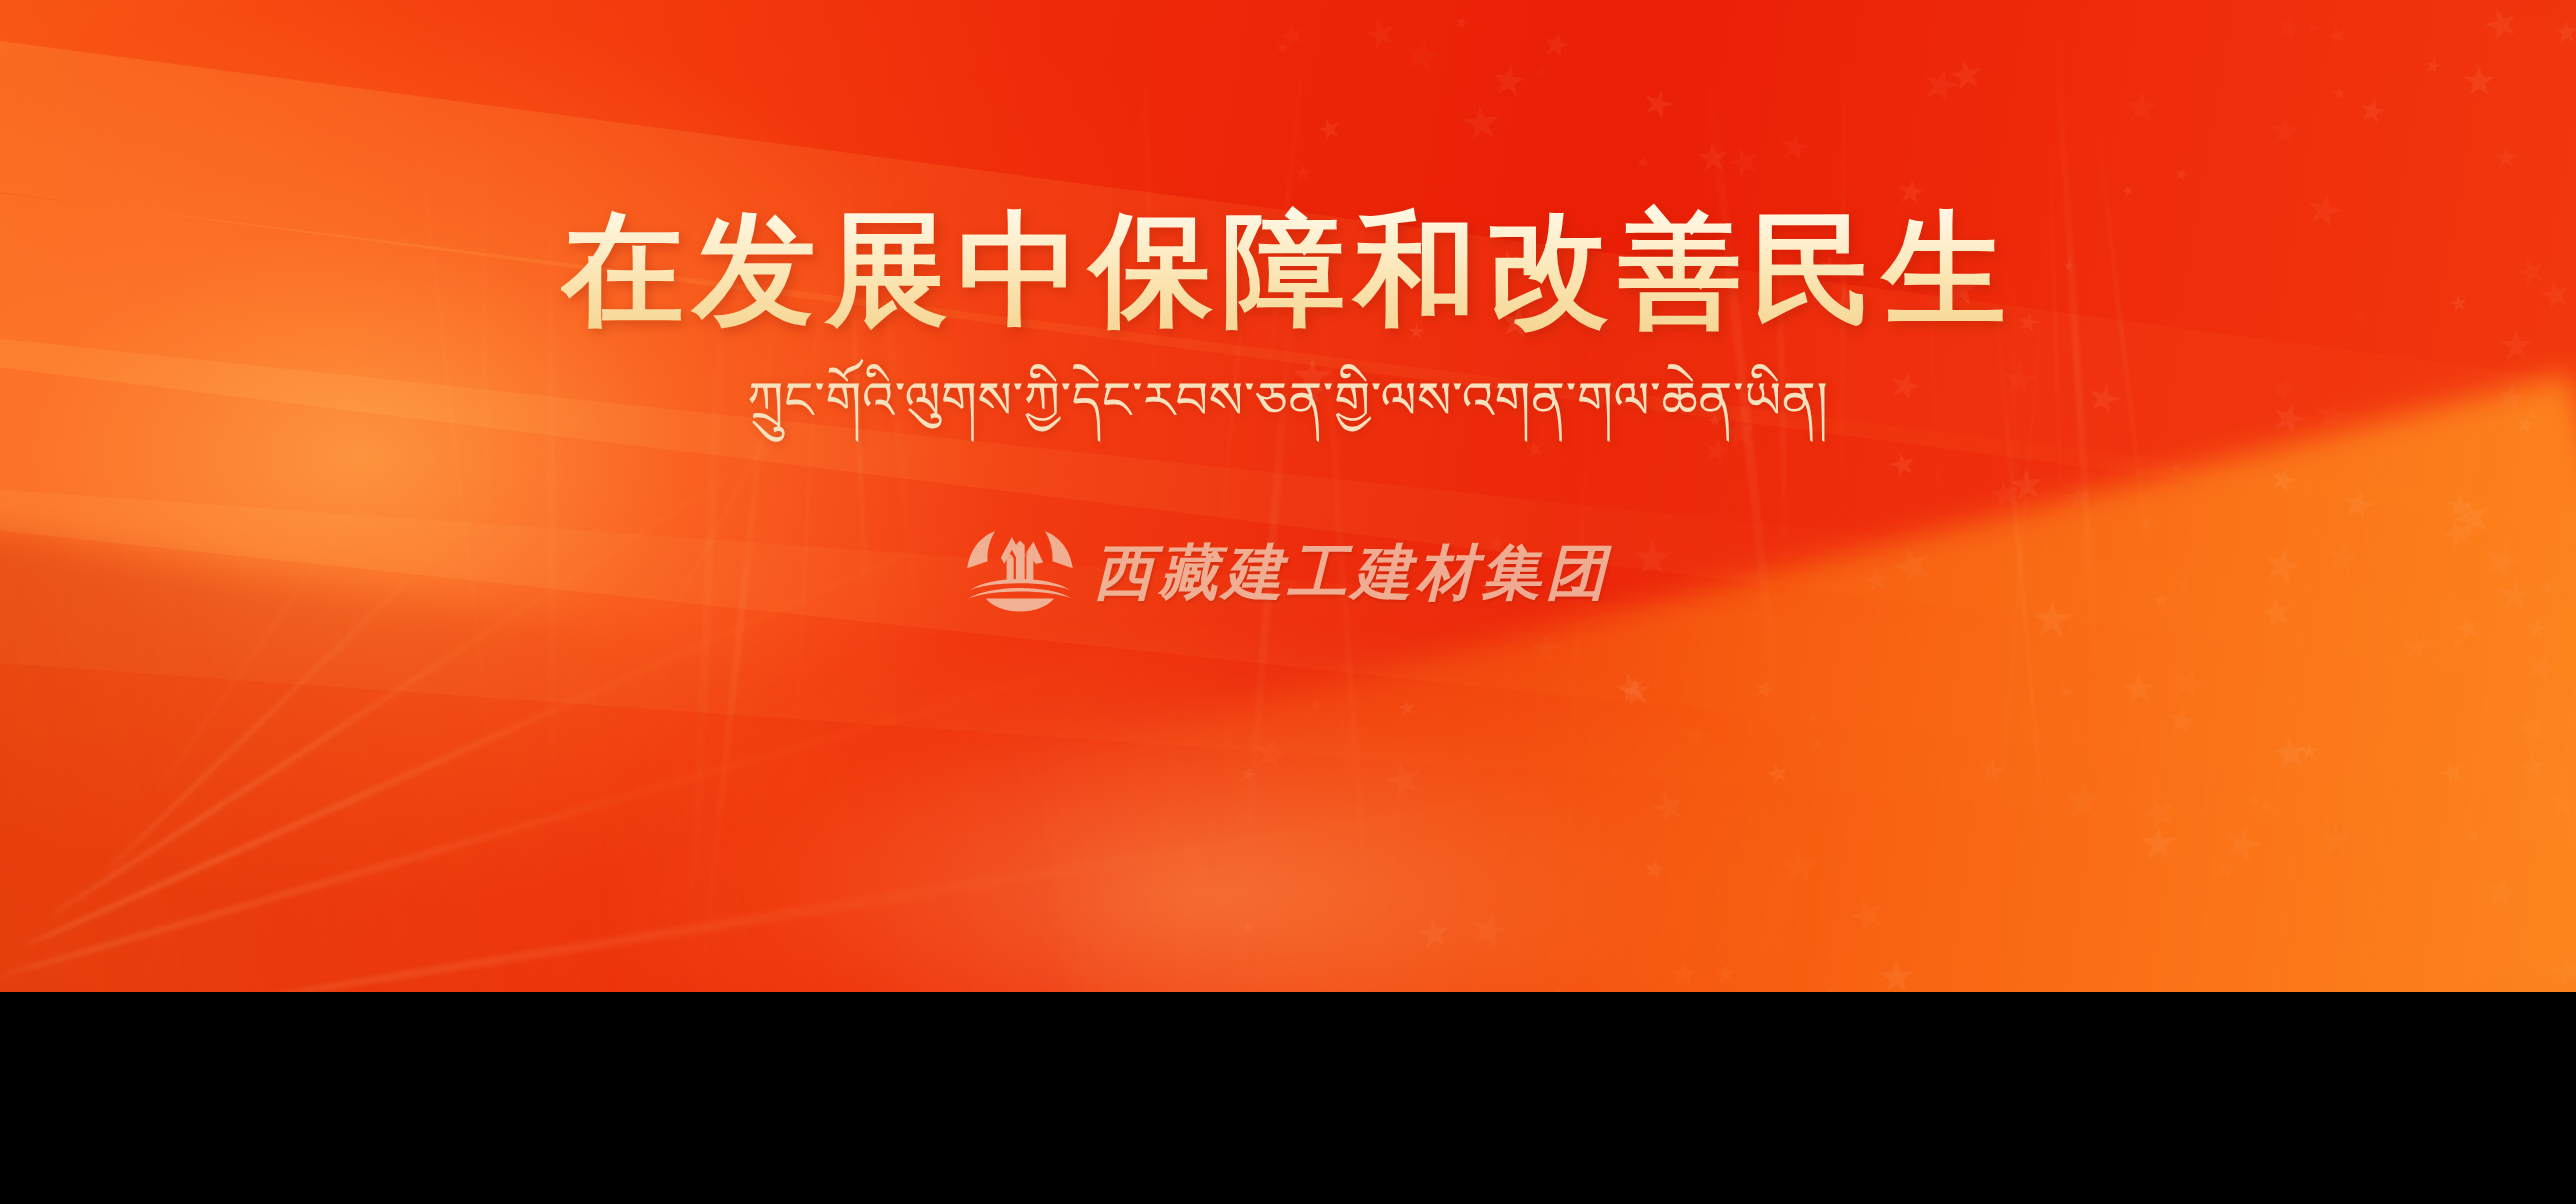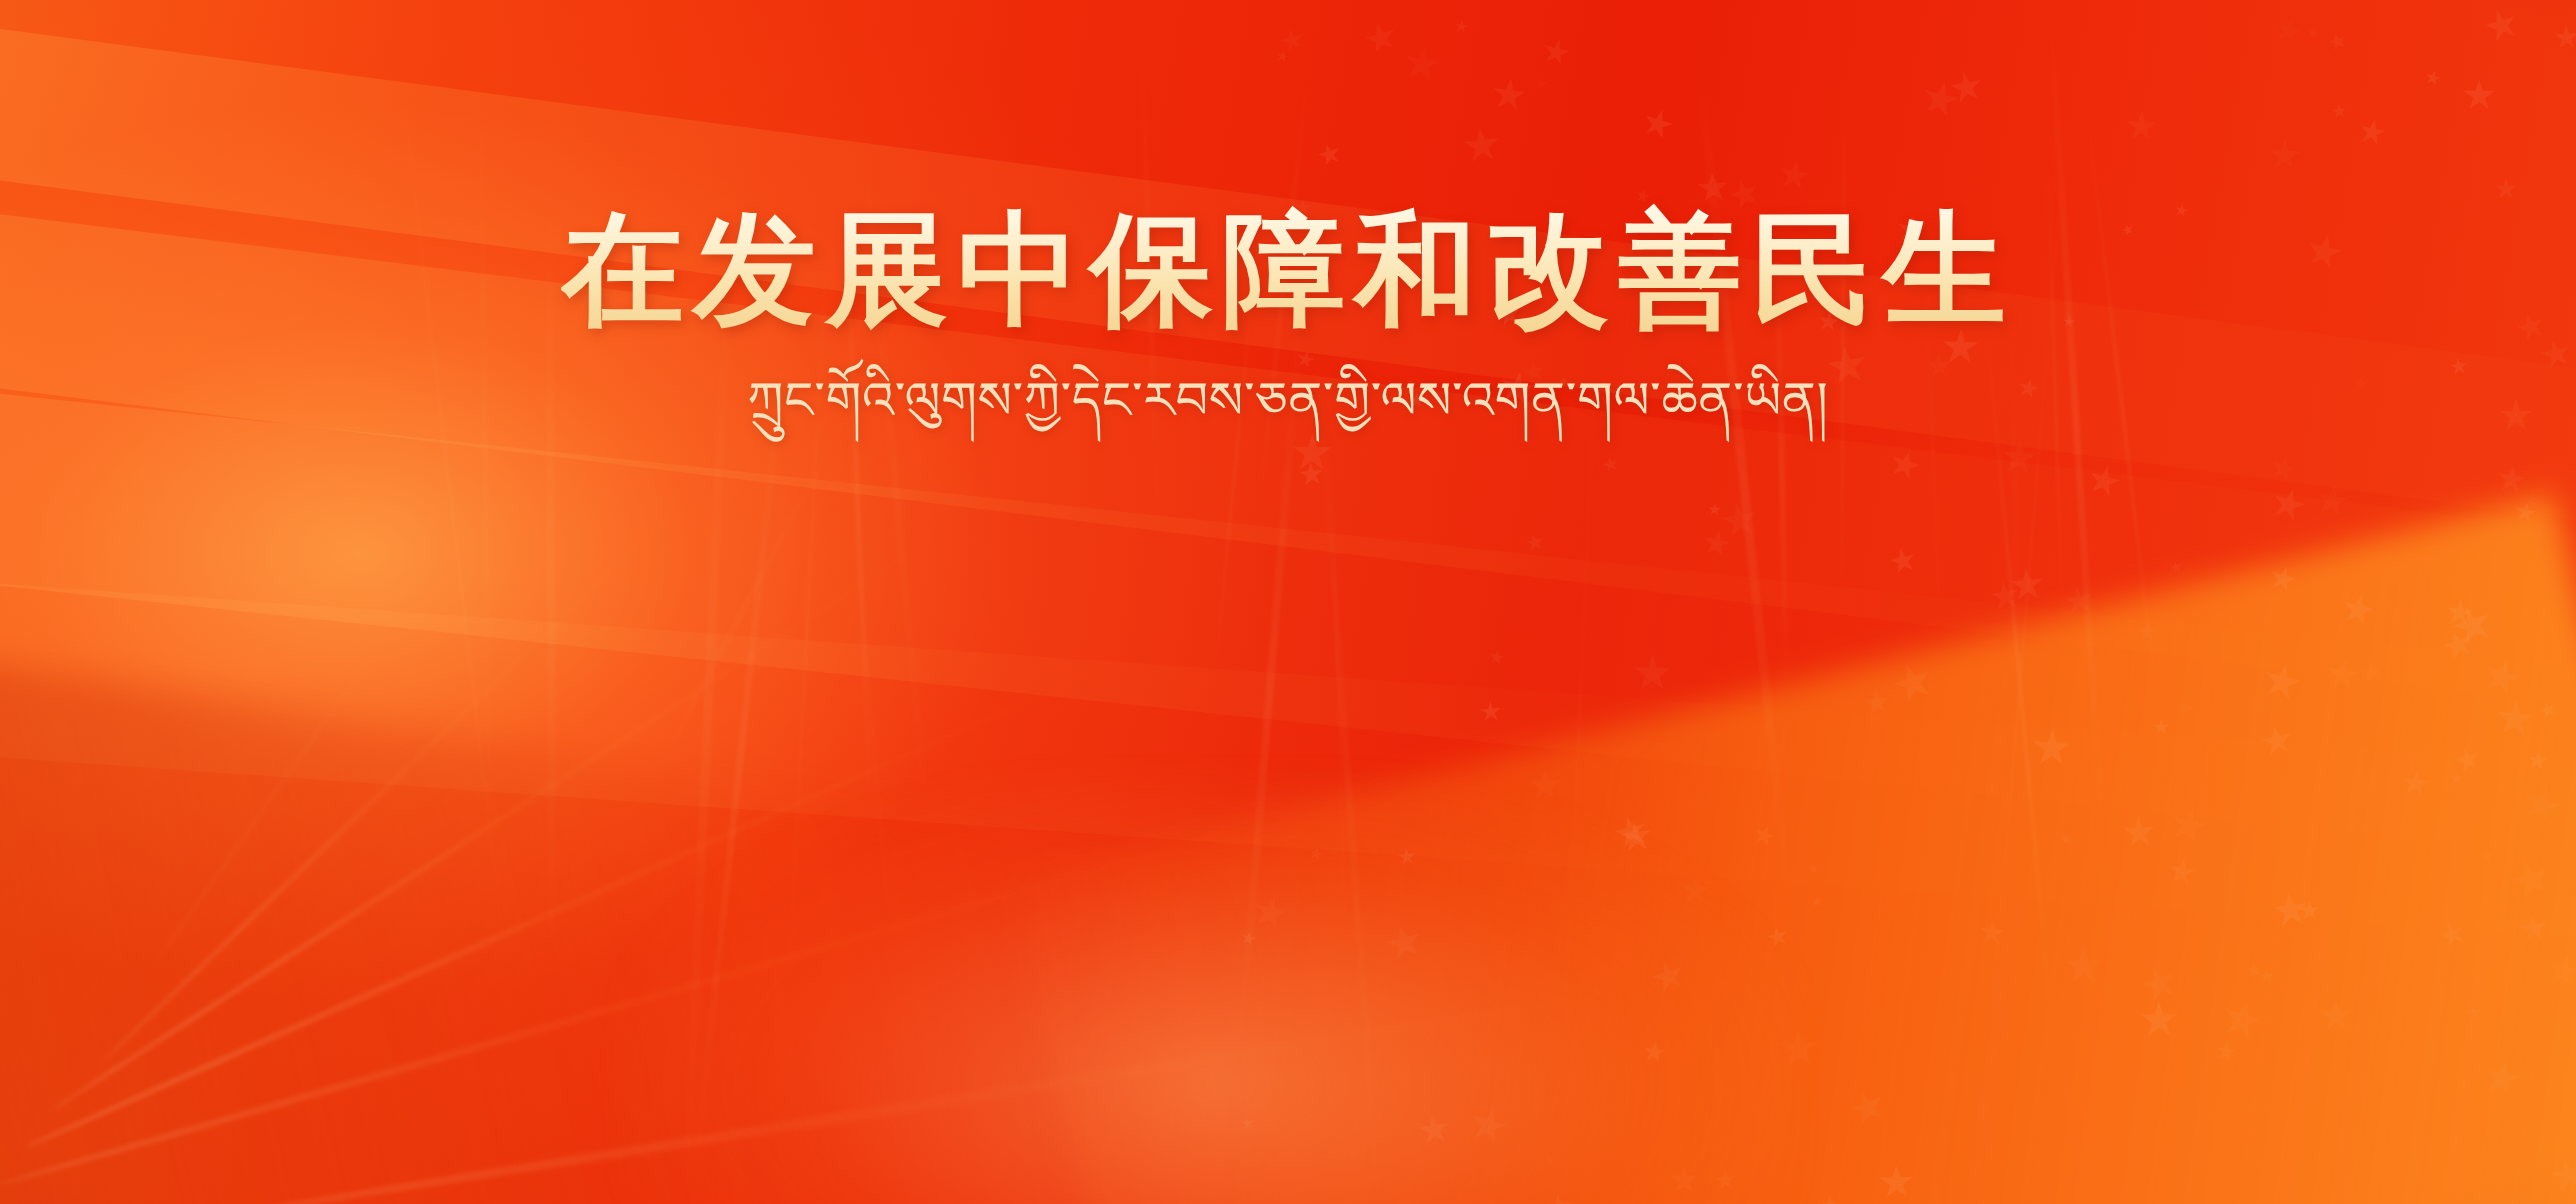--- a/index.html
+++ b/index.html
@@ -4,21 +4,21 @@
 <title>宣传标语横幅</title>
 <style>
   html, body {
     margin: 0;
     padding: 0;
     background: #000;
   }
   #banner {
     position: relative;
     width: 2576px;
-    height: 1204px;
+    height: 992px;
     overflow: hidden;
     background: #ef2a0b;
     font-family: "Liberation Sans", "DejaVu Sans", sans-serif;
   }
 
   
   .layer { position: absolute; inset: 0; pointer-events: none; }
 
   .base-grad {
     background:
@@ -405,18 +405,46 @@
   <div class="content">
 
     <div class="headline">
       <div class="line-1">在发展中保障和改善民生</div>
     </div>
 
     <div class="tibetan">
       <div class="tib-2">ཀྲུང་གོའི་ལུགས་ཀྱི་དེང་རབས་ཅན་གྱི་ལས་འགན་གལ་ཆེན་ཡིན།</div>
     </div>
 
+    <div class="logo">
+      <div class="logo-mark">
+        <svg viewBox="0 0 186 150" xmlns="http://www.w3.org/2000/svg" aria-hidden="true">
+          <g fill="#f0cdb4">
+
+            <path d="M2 66 C6 34 26 10 50 2 C40 18 36 36 37 54 Z"></path>
+
+            <path d="M184 66 C180 34 160 10 136 2 C146 18 150 36 149 54 Z"></path>
+
+            <path d="M60 48 L79 12 L98 48 L116 20 L133 56 L120 58 L105 38 L93 60 L79 34 L66 58 Z"></path>
+
+            <rect x="86" y="26" width="15" height="62"></rect>
+            <polygon points="86,26 93,18 101,26"></polygon>
+            <rect x="104" y="42" width="12" height="46"></rect>
+            <polygon points="104,42 110,34 116,42"></polygon>
+            <rect x="70" y="48" width="12" height="40"></rect>
+            <polygon points="70,48 76,41 82,48"></polygon>
+
+            <path d="M6 104 C44 78 142 78 180 104 C142 88 44 88 6 104 Z"></path>
+
+            <path d="M4 118 C44 94 144 94 182 118 C144 102 44 102 4 118 Z"></path>
+
+            <path d="M34 118 C60 148 126 148 152 118 Z"></path>
+          </g>
+        </svg>
+      </div>
+      <div class="logo-word">西藏建工建材集团</div>
+    </div>
 
   </div>
 
   <div class="layer vignette"></div>
 </div>
 
 
 </body></html>

